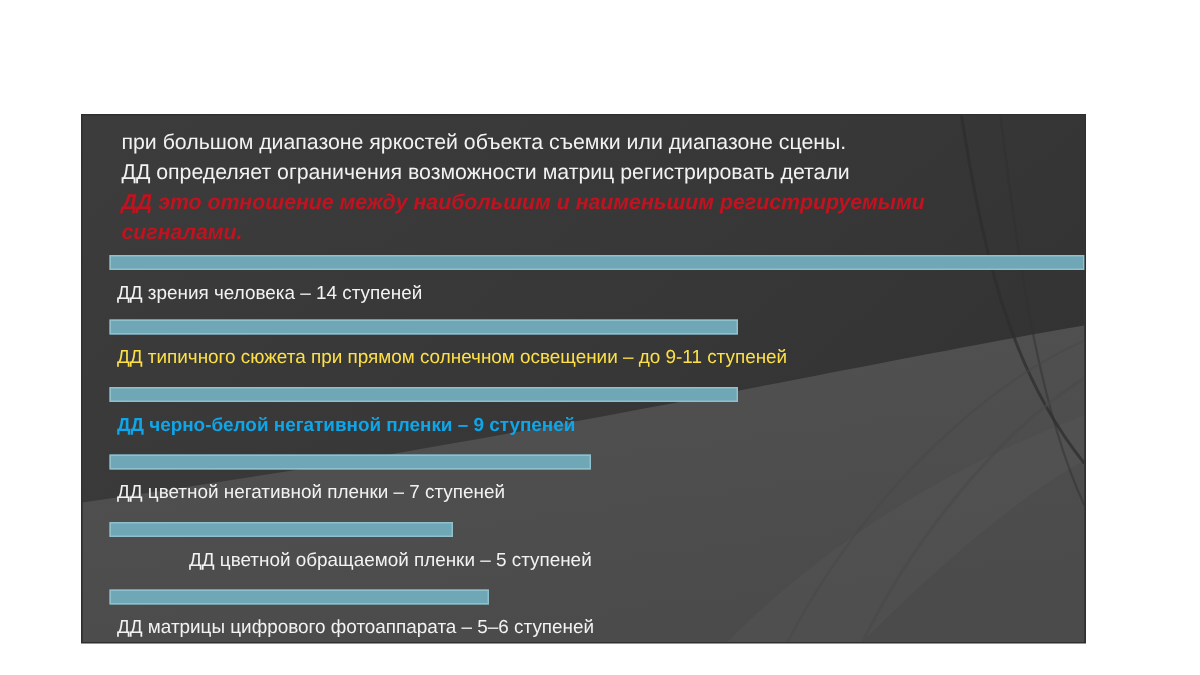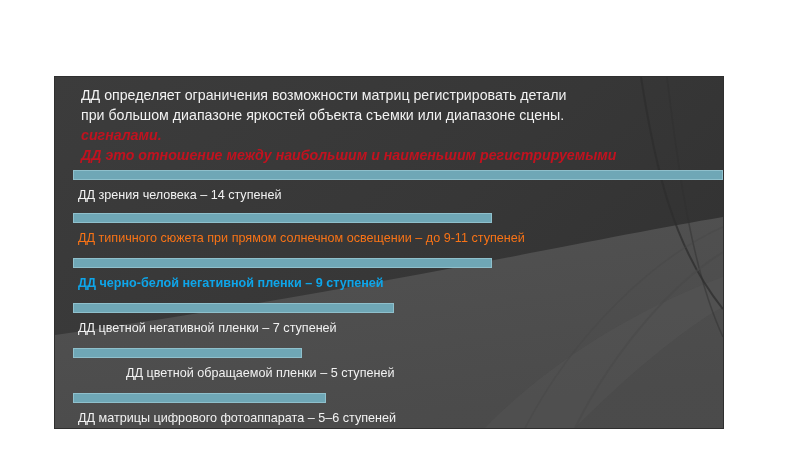--- a/index.html
+++ b/index.html
@@ -127,36 +127,36 @@
       <rect x="0" y="0" width="668" height="351" fill="url(#gTop)"></rect>
       <path d="M 668,140 C 520,165 300,215 0,258 L 0,351 L 668,351 Z" fill="url(#gSwoosh)" opacity="0.92"></path>
       <path d="M 668,200 C 560,240 480,300 430,351 L 520,351 C 570,300 630,250 668,230 Z" fill="#5a5a5a" opacity="0.35"></path>
       <path d="M 586,0 C 600,90 618,170 668,232" fill="none" stroke="#2e2e2e" stroke-width="2" opacity="0.75"></path>
       <path d="M 612,0 C 625,110 640,200 668,260" fill="none" stroke="#303030" stroke-width="1.5" opacity="0.5"></path>
       <path d="M 520,351 C 560,270 620,205 668,175" fill="none" stroke="#4a4a4a" stroke-width="2" opacity="0.6"></path>
       <path d="M 470,351 C 520,255 600,180 668,150" fill="none" stroke="#484848" stroke-width="1.5" opacity="0.45"></path>
     </svg>
 
     <div class="intro">
+      <div class="intro-line" style="color: rgb(242, 242, 242);">при большом диапазоне яркостей объекта съемки или диапазоне сцены.</div>
       <div class="intro-line" style="color: rgb(242, 242, 242);">ДД определяет ограничения возможности матриц регистрировать детали</div>
-      <div class="intro-line" style="color: rgb(242, 242, 242);">при большом диапазоне яркостей объекта съемки или диапазоне сцены.</div>
+      <div class="intro-em" style="color: rgb(193, 18, 31);">ДД это отношение между наибольшим и наименьшим регистрируемыми</div>
       <div class="intro-em" style="color: rgb(193, 18, 31);">сигналами.</div>
-      <div class="intro-em" style="color: rgb(193, 18, 31);">ДД это отношение между наибольшим и наименьшим регистрируемыми</div>
     </div>
 
     <div class="rows">
 
       <div class="row" style="top: 93px;">
         <div class="bar" style="width: 650px; background: rgb(111, 167, 182); border-color: rgb(143, 192, 204);"></div>
         <div class="row-label" style="color: rgb(242, 242, 242);">ДД зрения человека – 14 ступеней</div>
       </div>
 
       <div class="row" style="top: 136px;">
         <div class="bar" style="width: 419px; background: rgb(111, 167, 182); border-color: rgb(143, 192, 204);"></div>
-        <div class="row-label" style="color: #f97316;">ДД типичного сюжета при прямом солнечном освещении – до 9-11 ступеней</div>
+        <div class="row-label" style="color: #fde047;">ДД типичного сюжета при прямом солнечном освещении – до 9-11 ступеней</div>
       </div>
 
       <div class="row" style="top: 181px;">
         <div class="bar" style="width: 419px; background: rgb(111, 167, 182); border-color: rgb(143, 192, 204);"></div>
         <div class="row-label" style="color: #0ea5e9; font-weight: bold;">ДД черно-белой негативной пленки – 9 ступеней</div>
       </div>
 
       <div class="row" style="top: 226px;">
         <div class="bar" style="width: 321px; background: rgb(111, 167, 182); border-color: rgb(143, 192, 204);"></div>
         <div class="row-label" style="color: rgb(242, 242, 242);">ДД цветной негативной пленки – 7 ступеней</div>

